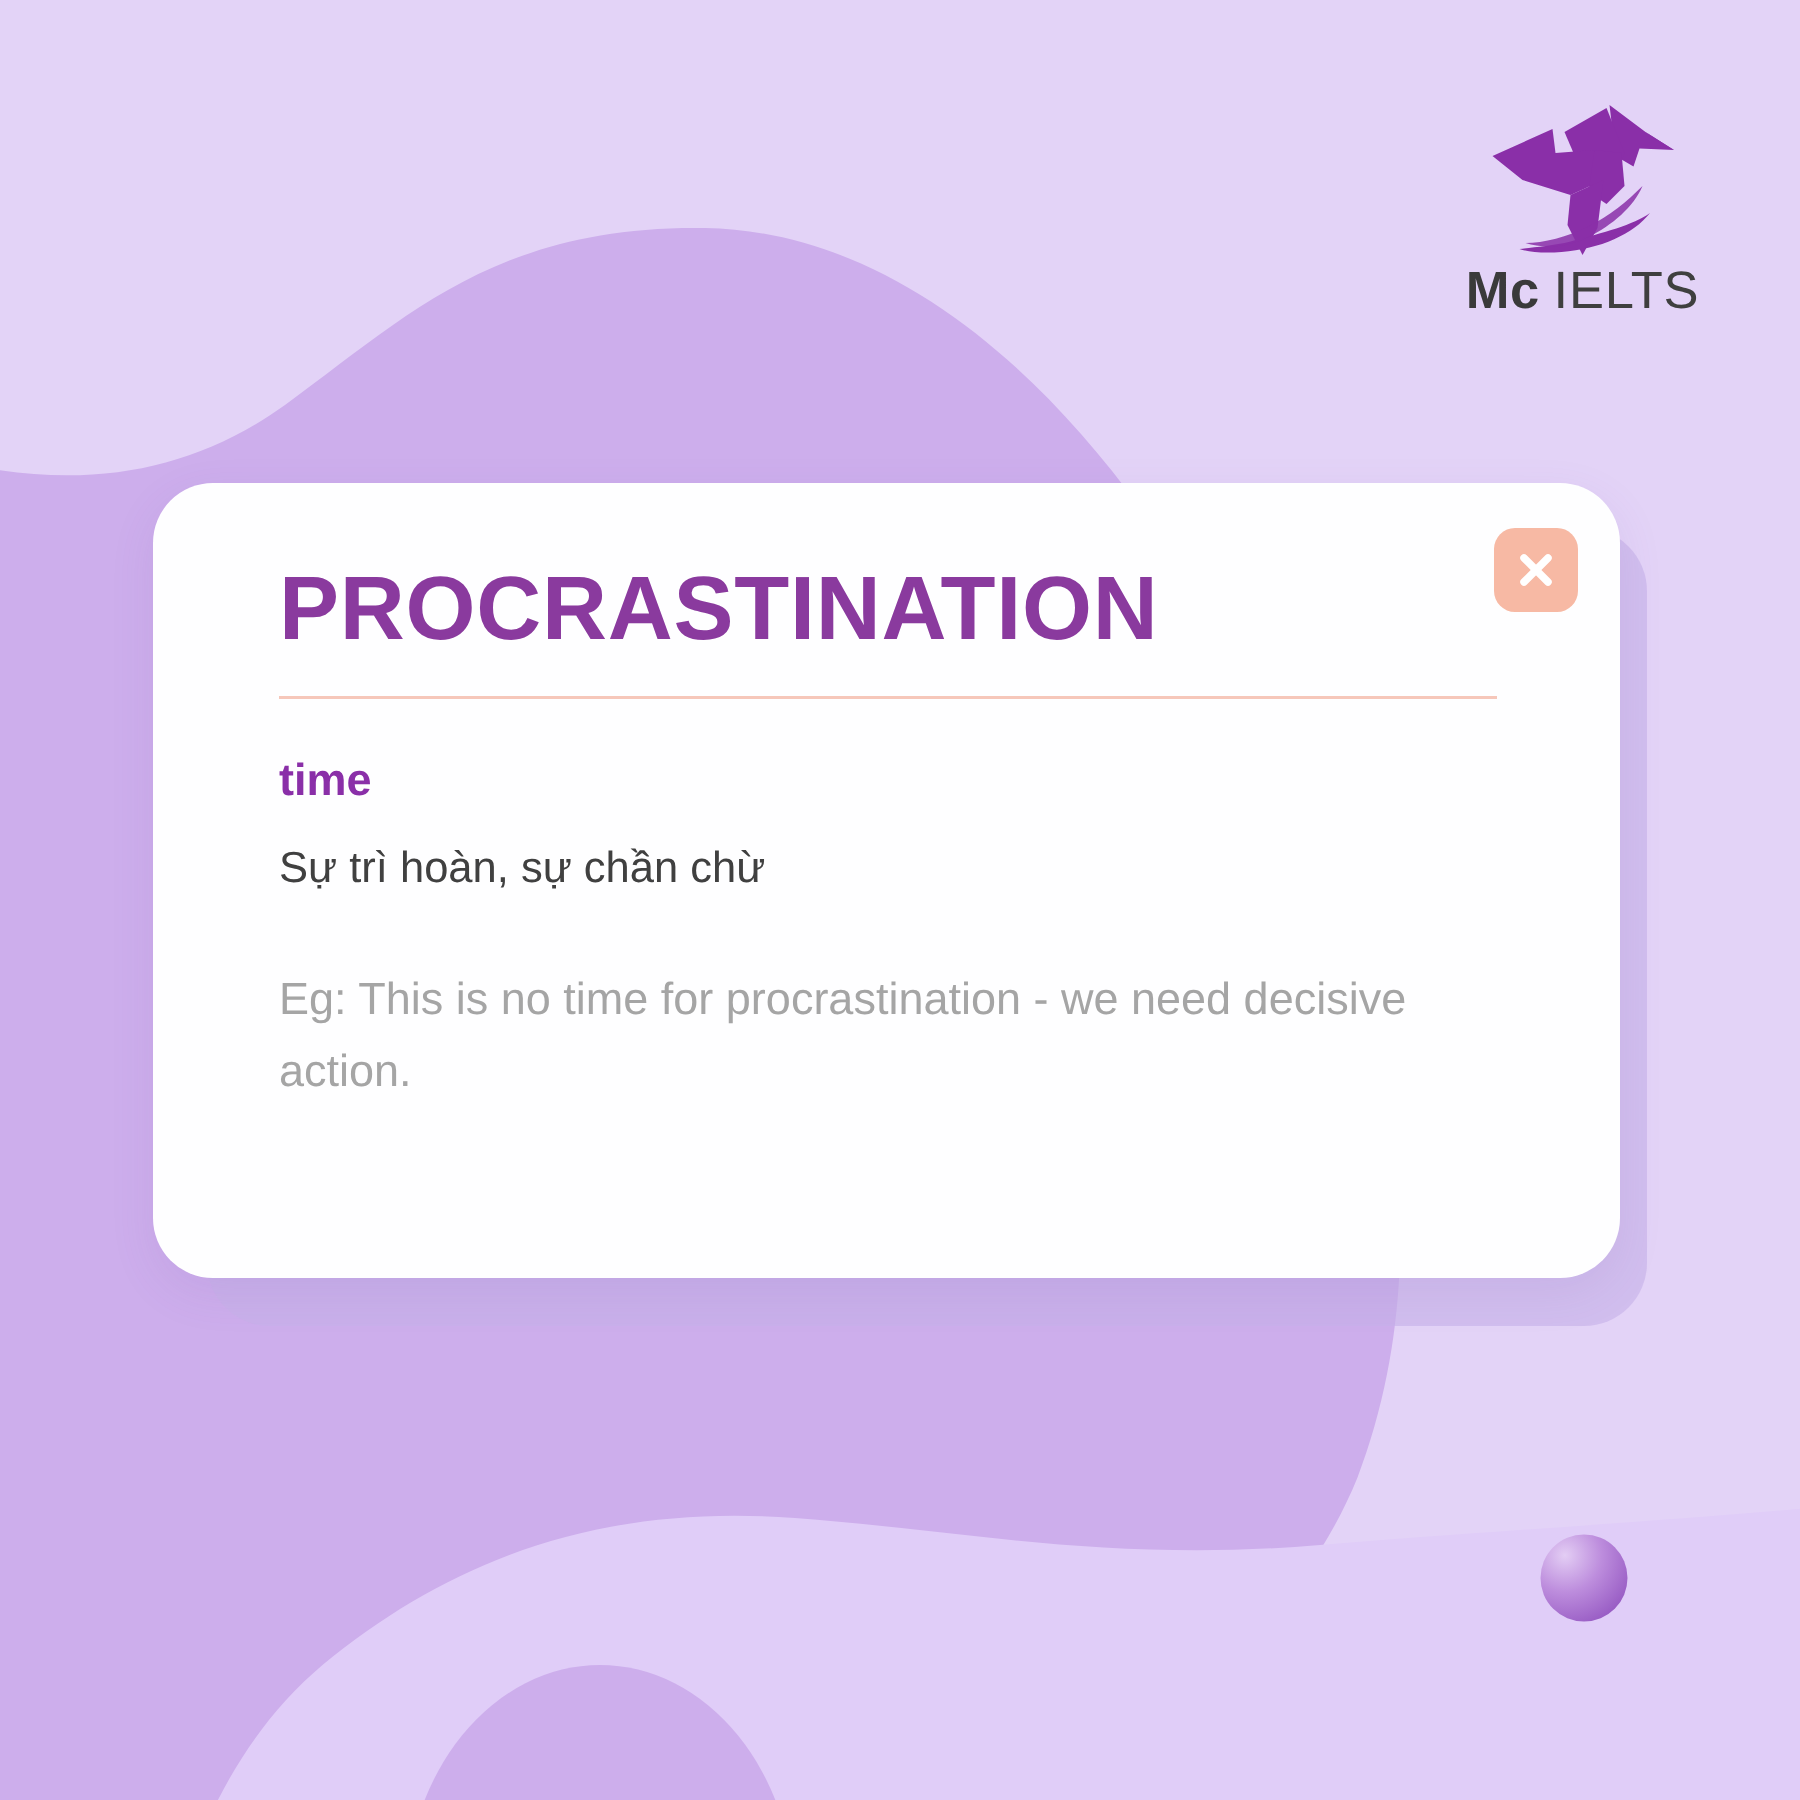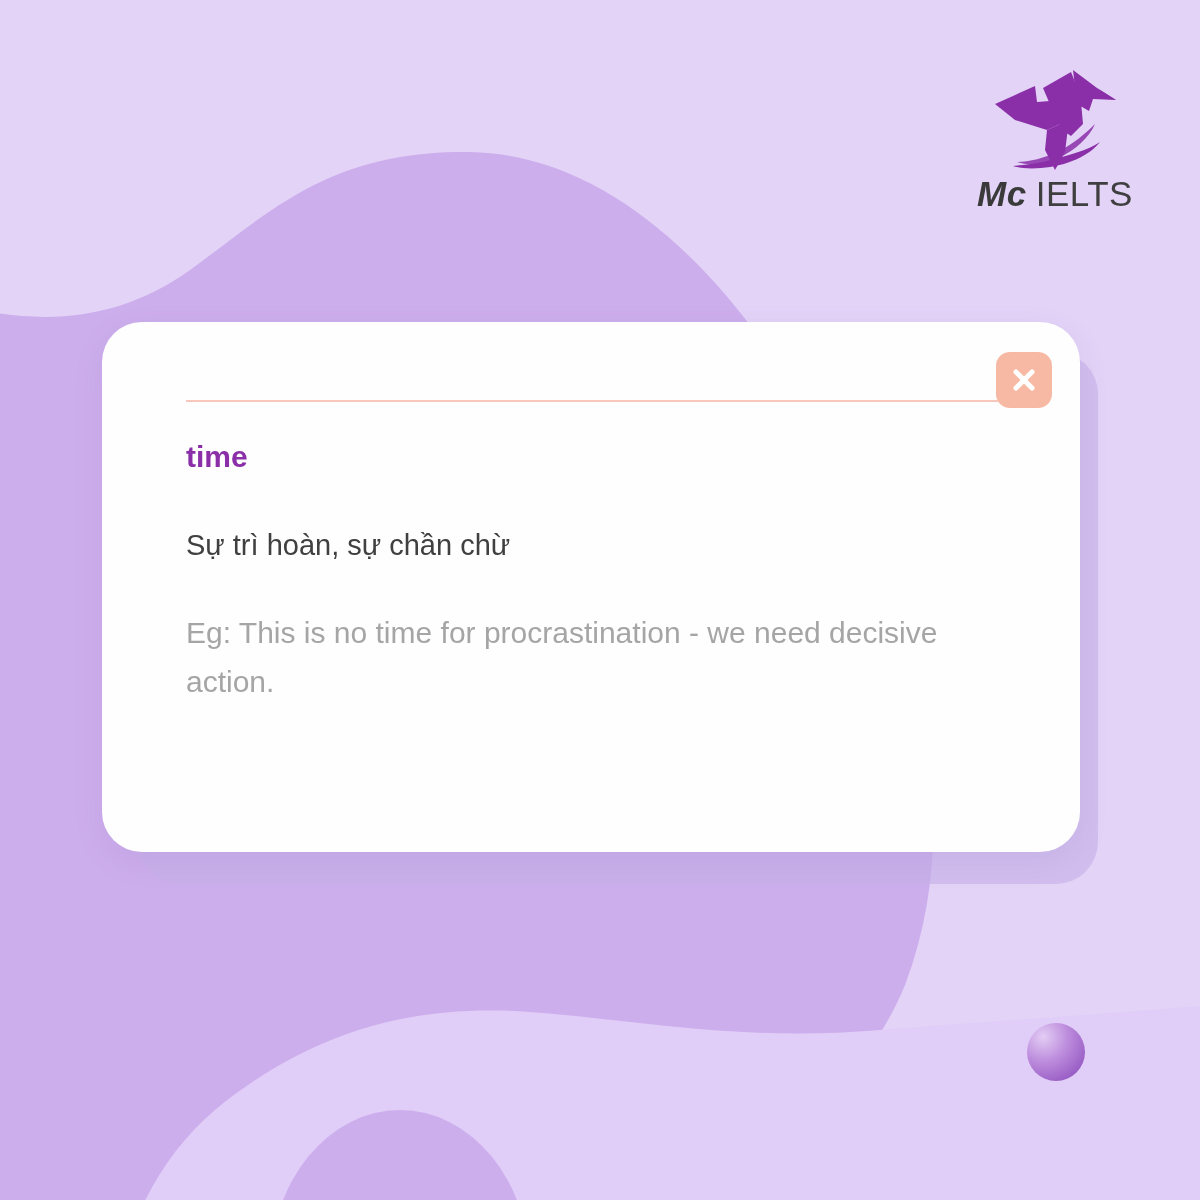--- a/index.html
+++ b/index.html
@@ -24,21 +24,21 @@
   }
   .logo-bird { width:140px; height:112px; display:block; }
   .logo-text {
     margin-top:6px;
     font-size:35px;
     letter-spacing:0.5px;
     white-space:nowrap;
     color:#3a3a3a;
     line-height:1;
   }
-  .logo-text .mc { font-weight:700;font-style:italic; }
+  .logo-text .mc { font-weight:700; }
   .logo-text .ielts { font-weight:400; color:#3f3f3f; margin-left:9px;text-align:right; }
 
   
   .card-shadow {
     position:absolute;
     left:138px; top:352px;
     width:960px; height:532px;
     background:#c6b2e8;
     opacity:.62;
     border-radius:42px;
@@ -90,21 +90,21 @@
     background:#f6c7ba;
   }
   .pos {
     margin-top:38px;
     font-size:30px;
     font-weight:700;
     color:#8a2fa8;
     line-height:1.1;
   }
   .meaning {
-    margin-top:54px;
+    margin-top:24px;
     font-size:29px;
     color:#404040;
     line-height:1.25;
   }
   .example {
     margin-top:46px;
     font-size:30px;
     color:#a5a5a5;
     line-height:1.62;
     max-width:760px;
@@ -178,19 +178,20 @@
 <div class="card">
 
   <button class="close-btn" aria-label="close-icon">
     <svg width="30" height="30" viewBox="0 0 30 30" aria-hidden="true">
       <line x1="7" y1="7" x2="23" y2="23" stroke="#ffffff" stroke-width="5" stroke-linecap="round"></line>
       <line x1="23" y1="7" x2="7" y2="23" stroke="#ffffff" stroke-width="5" stroke-linecap="round"></line>
     </svg>
   </button>
 
   <div class="card-body">
+    <h1 class="word">PROCRASTINATION</h1>
     <div class="divider"></div>
     <div class="pos">time</div>
     <div class="meaning">Sự trì hoàn, sự chần chừ</div>
     <div class="example">Eg: This is no time for procrastination - we need decisive action.</div>
   </div>
 
 </div>
 
 </body></html>

